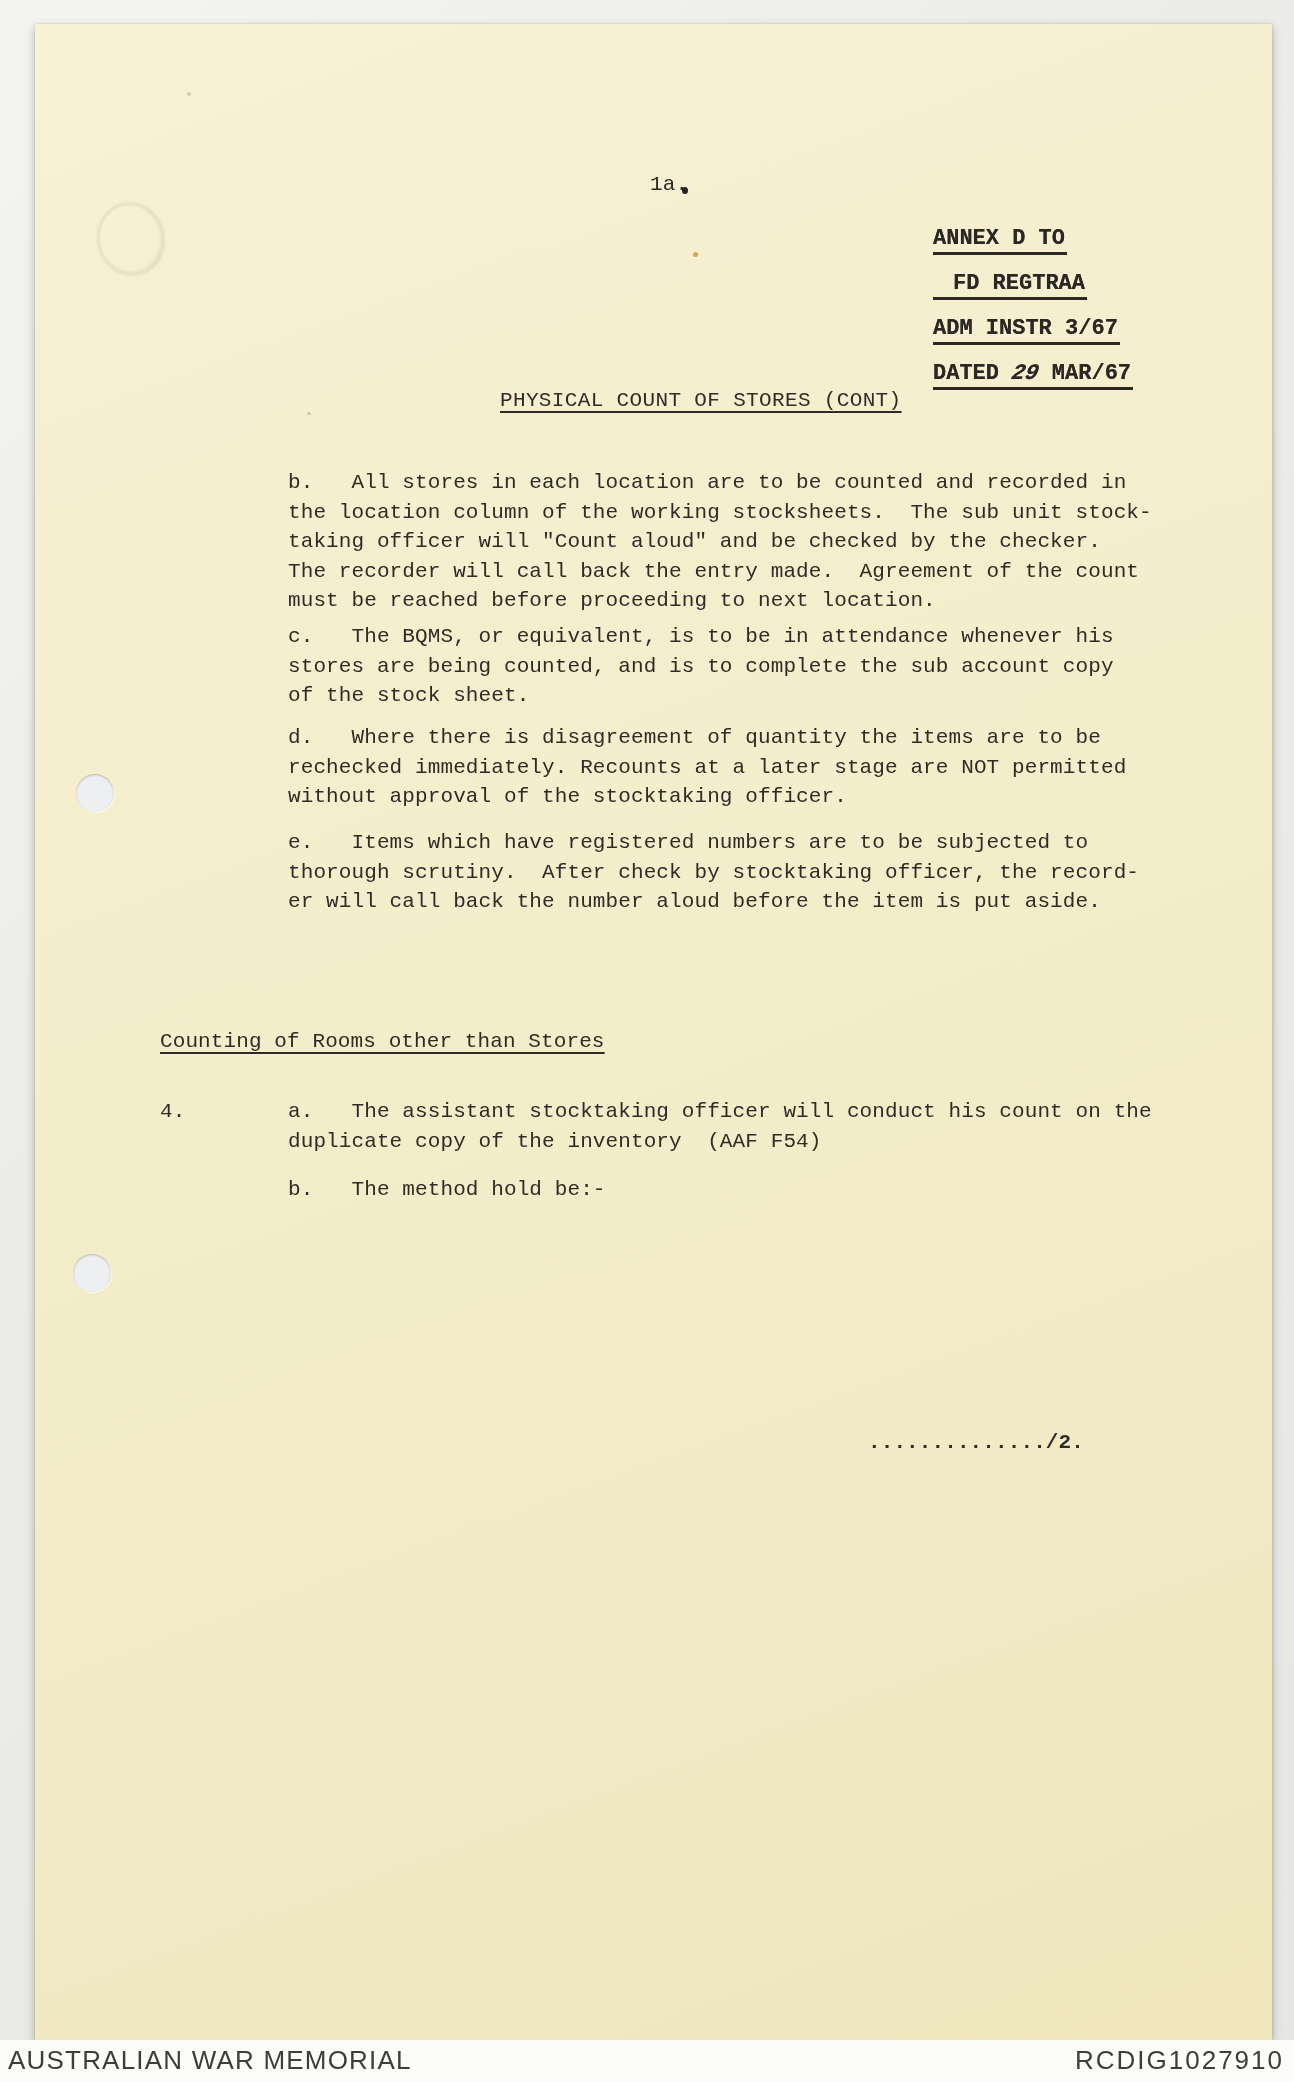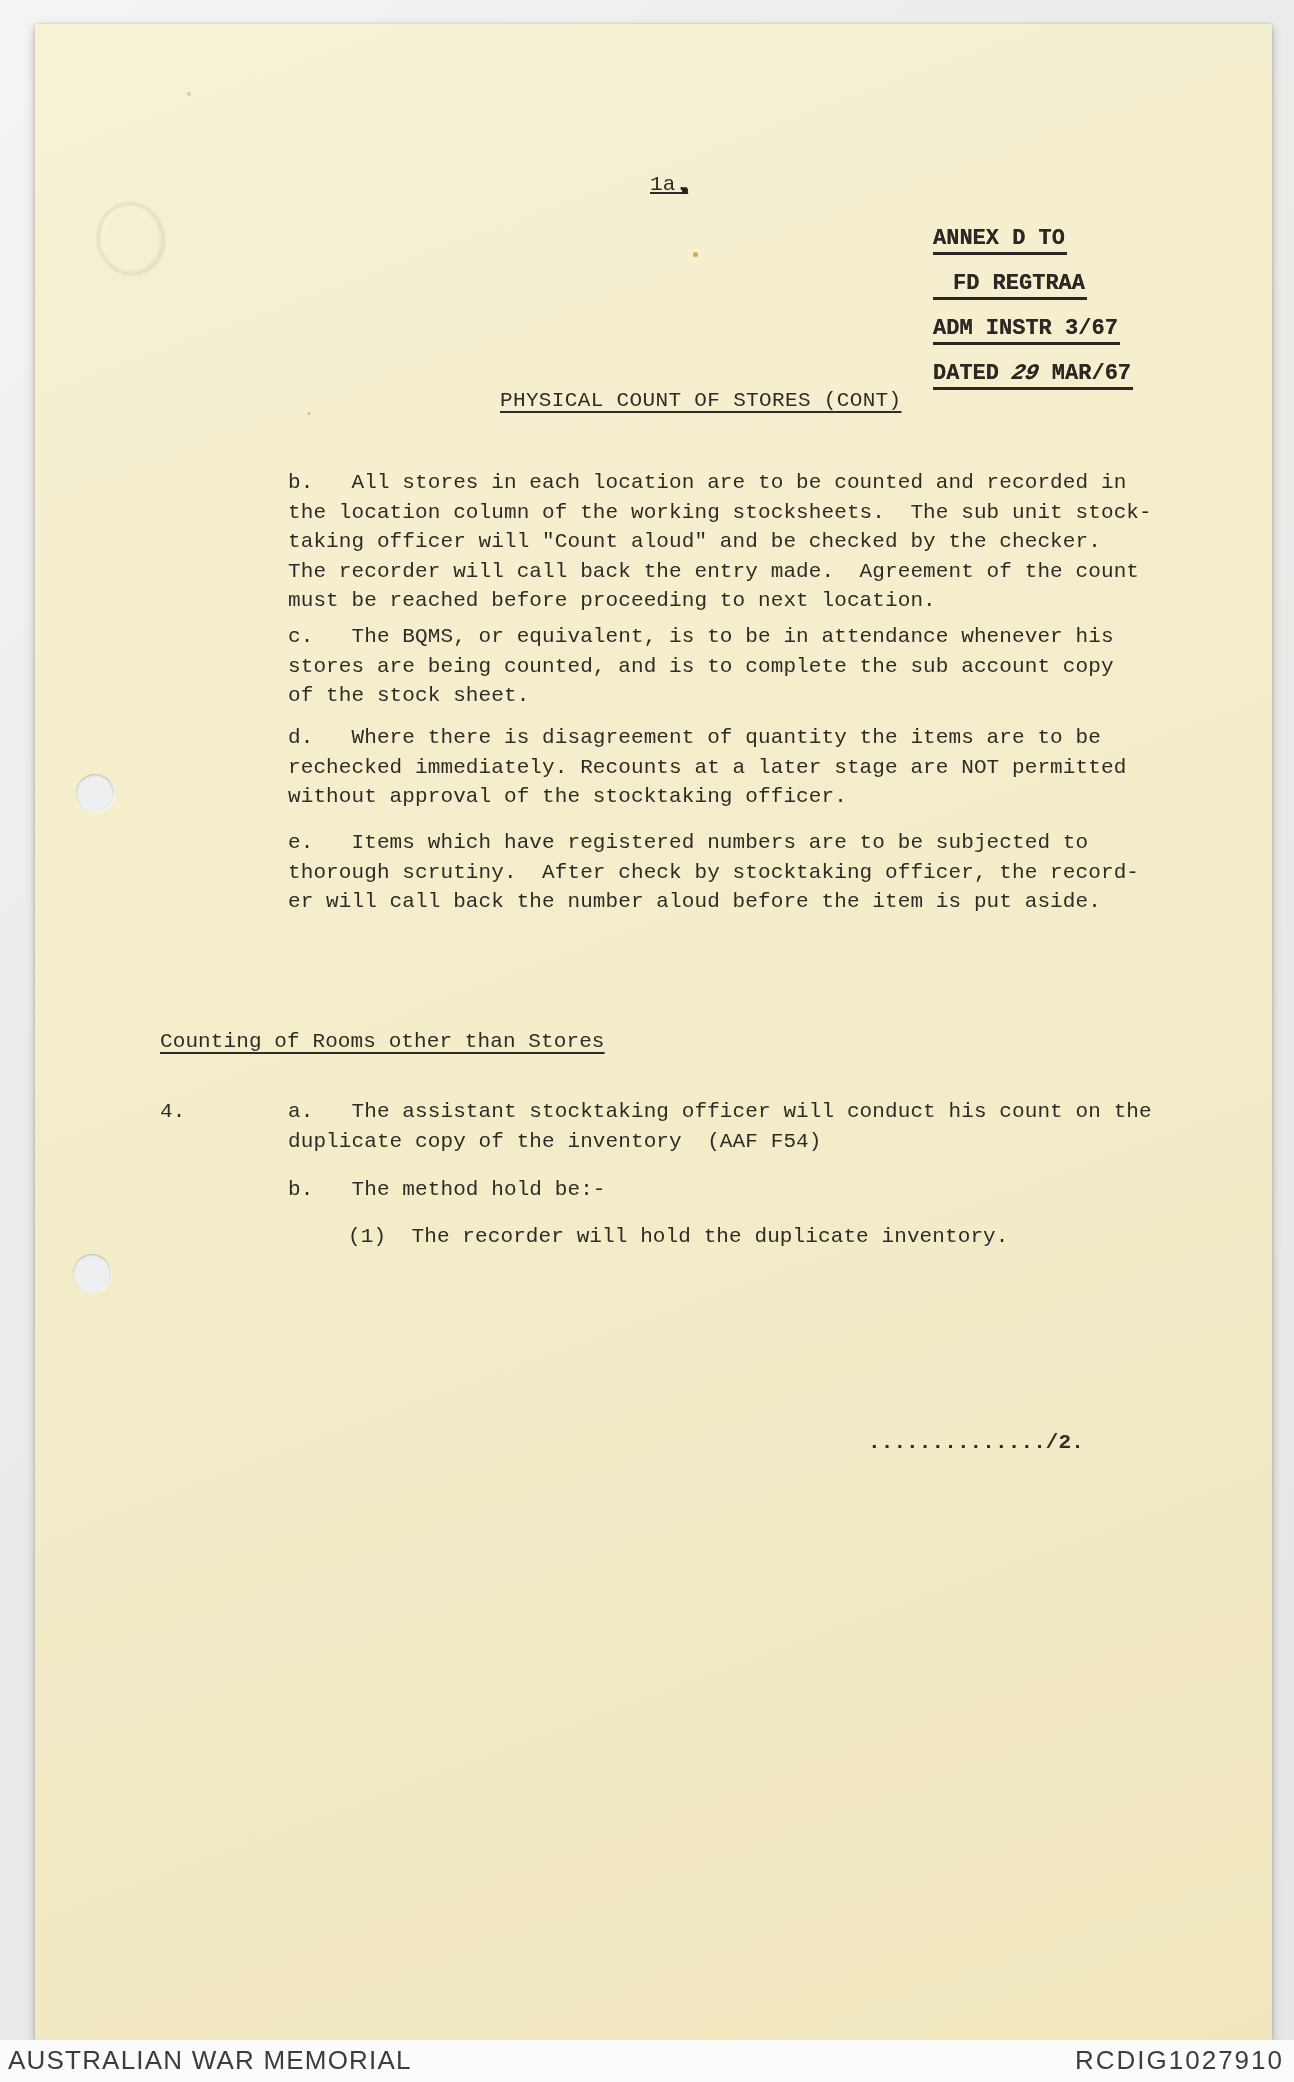--- a/index.html
+++ b/index.html
@@ -80,21 +80,21 @@
 </style>
 </head>
 <body>
 
 <div id="stage">
 
   <div id="paper">
 
     <div id="emboss"></div>
 
-    <div class="tw" style="left:615px; top:146px;text-decoration:underline;">1a.</div>
+    <div class="tw" style="left:615px; top:146px;">1a.</div>
 
     <div id="annex" style="left:898px; top:202px;">
       <span class="annex-line">ANNEX D TO</span>
       <span class="annex-line annex-indent">FD REGTRAA</span>
       <span class="annex-line">ADM INSTR 3/67</span>
       <span class="annex-line"><span>DATED </span><span class="handwritten">29</span><span> MAR/67</span></span>
     </div>
 
     <div class="tw tw-underline" style="left:465px; top:362px; letter-spacing:0.35px;">PHYSICAL COUNT OF STORES (CONT)</div>
 
@@ -119,21 +119,20 @@
 
     <div class="tw tw-underline" style="left:125px; top:1003px;">Counting of Rooms other than Stores</div>
 
     <div class="tw" style="left:125px; top:1073px;">4.</div>
 
     <div class="tw" style="left:253px; top:1073px;">a.   The assistant stocktaking officer will conduct his count on the
 duplicate copy of the inventory  (AAF F54)</div>
 
     <div class="tw" style="left:253px; top:1151px;">b.   The method hold be:-</div>
 
-    <div class="tw" style="left:313px; top:1198px;">(1)  The recorder will hold the duplicate inventory.</div>
 
     <div class="tw" style="left:833px; top:1404px; font-weight:bold;">............../2.</div>
 
     <div class="punch-hole" style="left:41px; top:750px;"></div>
     <div class="punch-hole" style="left:38px; top:1230px;"></div>
 
     <div class="speck" style="left:647px; top:163px; width:6px; height:7px; background:#26231e;"></div>
     <div class="speck" style="left:658px; top:228px; width:5px; height:5px; background:#cf9a45; opacity:0.85;"></div>
     <div class="speck" style="left:152px; top:68px; width:4px; height:4px; background:#d8cda5;"></div>
     <div class="speck" style="left:272px; top:388px; width:4px; height:3px; background:#d3c79e;"></div>

